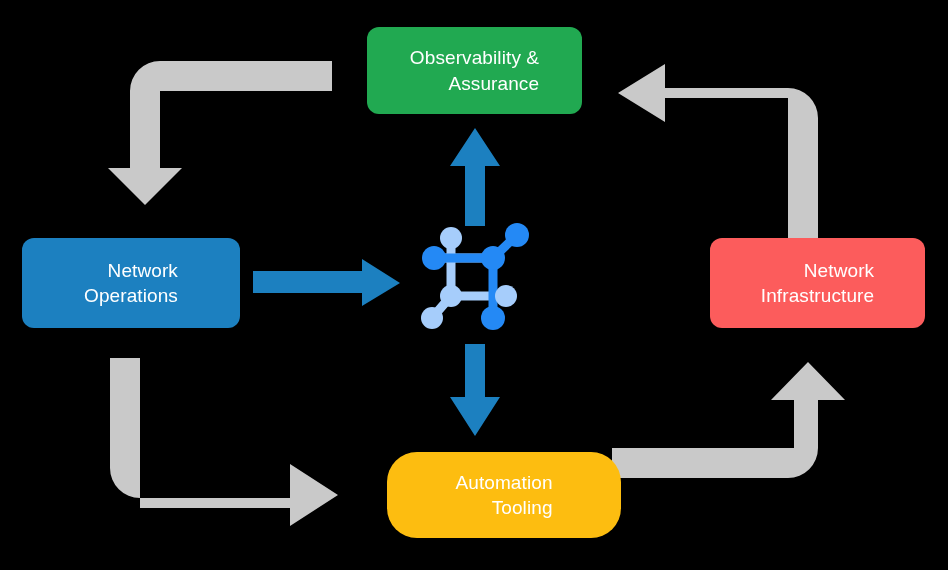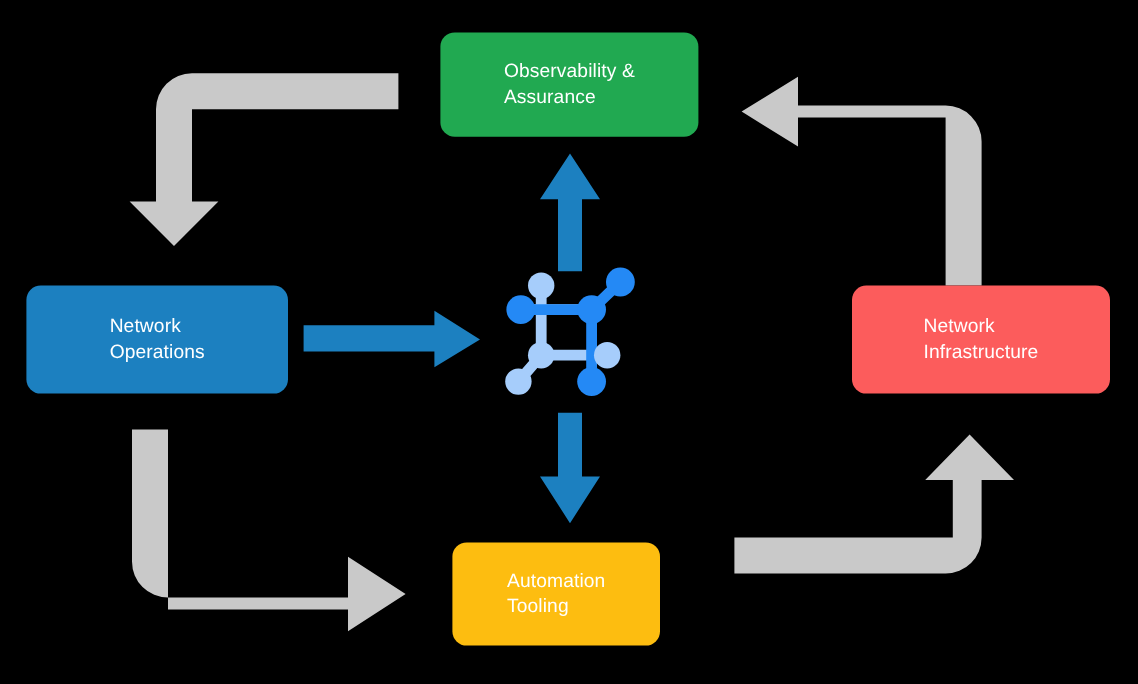--- a/index.html
+++ b/index.html
@@ -25,44 +25,44 @@
     top: 0;
     width: 948px;
     height: 570px;
   }
   .node-box {
     position: absolute;
     border-radius: 12px;
     display: flex;
     align-items: center;
     justify-content: center;
-    text-align: left;
+    text-align: right;
     color: #ffffff;
-    font-size: 16px;
+    font-size: 19px;
     line-height: 1.32;
     font-weight: 400;
     letter-spacing: 0.1px;
     box-sizing: border-box;
     padding: 4px 10px;
   }
   .node-label {
     display: block;
     white-space: pre-line;
   }
   #box-observability {
     left: 367px;  top: 27px;  width: 215px; height: 87px;
   }
   #box-operations {
     left: 22px;   top: 238px; width: 218px; height: 90px;
   }
   #box-infrastructure {
     left: 710px;  top: 238px; width: 215px; height: 90px;
   }
   #box-automation {
-    left: 377px;  top: 452px; width: 173px; height: 86px;
+    left: 387px;  top: 452px; width: 234px; height: 86px; border-radius: 30px;
   }
   #center-icon {
     position: absolute;
     left: 418px;
     top: 218px;
     width: 118px;
     height: 118px;
   }
 </style>
 </head>

